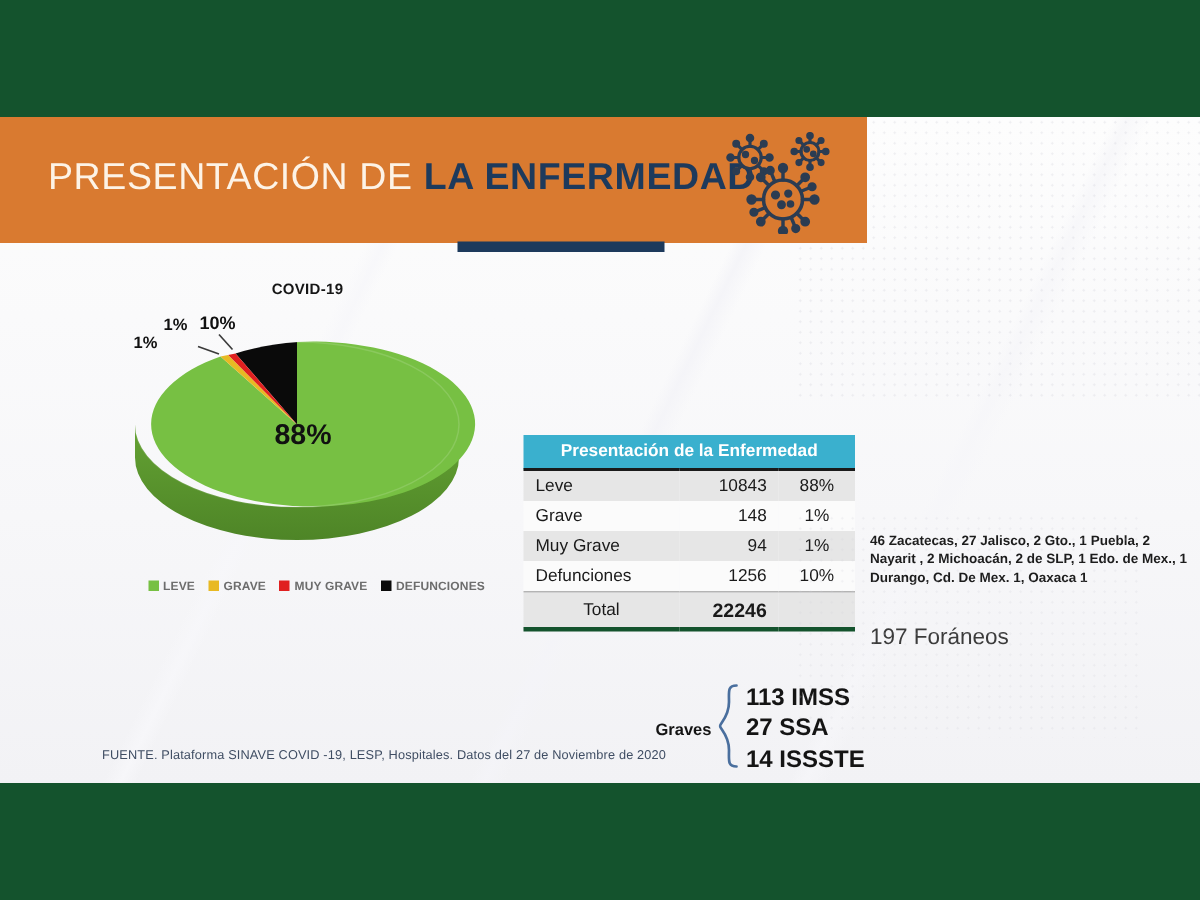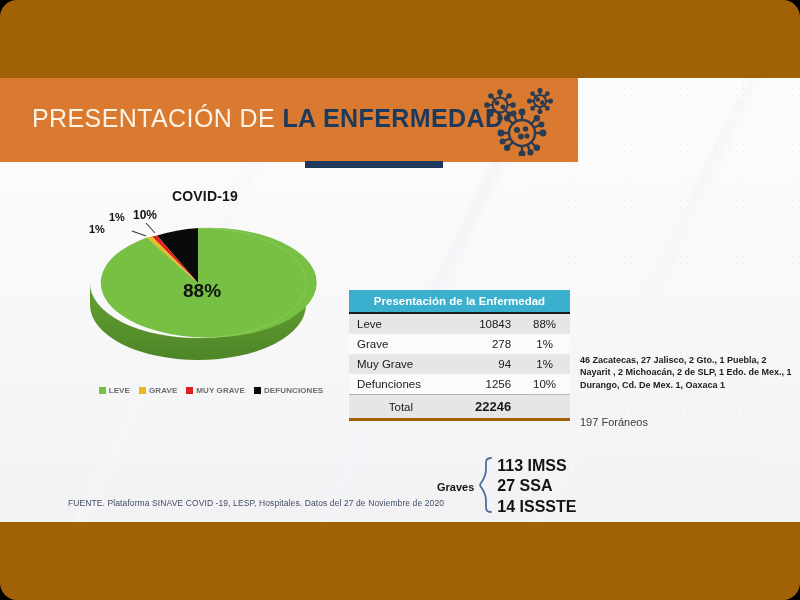--- a/index.html
+++ b/index.html
@@ -12,22 +12,21 @@
     height: 600px;
     overflow: hidden;
     font-family: "Liberation Sans", sans-serif;
   }
 
   
   #video-frame {
     position: relative;
     width: 800px;
     height: 600px;
-    background: #a16207;
-    border-radius: 17px;
+    background: #14532d;
   }
 
   
   #slide {
     position: absolute;
     left: 0;
     top: 78px;
     width: 800px;
     height: 444px;
     background:
@@ -109,21 +108,21 @@
     top: 110px;
     width: 290px;
     height: 235px;
   }
   #chart-title {
     position: absolute;
     top: 0;
     left: 0;
     width: 290px;
     text-align: center;
-    font-size: 14px;
+    font-size: 10px;
     font-weight: 700;
     color: #161616;
     letter-spacing: .2px;
   }
   #pie-svg {
     position: absolute;
     left: 0;
     top: 14px;
   }
   .pie-pct {
@@ -174,40 +173,40 @@
   #data-table td {
     padding: 4px 8px;
     border: none;
   }
   #data-table tbody tr:nth-child(odd)  { background: #e6e6e6; }
   #data-table tbody tr:nth-child(even) { background: #fbfbfb; }
   #data-table td.lbl { text-align: left;   width: 47%; }
   #data-table td.num { text-align: right; width: 30%; }
   #data-table td.pct { text-align: center; width: 23%; }
   #data-table tr.total-row { background: #e6e6e6 !important; }
-  #data-table tr.total-row td { border-top: 1.5px solid #b4b4b4; border-bottom: 3px solid #a16207; }
+  #data-table tr.total-row td { border-top: 1.5px solid #b4b4b4; border-bottom: 3px solid #14532d; }
   #data-table tr.total-row td.lbl { text-align: center; }
   #data-table tr.total-row td.num { font-weight: 700; font-size: 13px; }
 
   
   #state-notes {
     position: absolute;
     left: 580px;
     top: 276px;
     width: 212px;
     font-size: 9px;
     font-weight: 700;
     color: #1c1c1c;
     line-height: 1.38;
   }
   #foraneos-note {
     position: absolute;
     left: 580px;
     top: 338px;
-    font-size: 11px;
+    font-size: 15px;
     color: #3b3b3b;
   }
 
   
   .brace-group { position: absolute; display: flex; align-items: center; }
   #graves-group     { left: 437px; top: 378px; }
   .brace-label {
     font-size: 11px;
     font-weight: 700;
     color: #141414;
@@ -385,21 +384,21 @@
         </tr>
       </thead>
       <tbody>
         <tr>
           <td class="lbl">Leve</td>
           <td class="num">10843</td>
           <td class="pct">88%</td>
         </tr>
         <tr>
           <td class="lbl">Grave</td>
-          <td class="num">278</td>
+          <td class="num">148</td>
           <td class="pct">1%</td>
         </tr>
         <tr>
           <td class="lbl">Muy Grave</td>
           <td class="num">94</td>
           <td class="pct">1%</td>
         </tr>
         <tr>
           <td class="lbl">Defunciones</td>
           <td class="num">1256</td>

